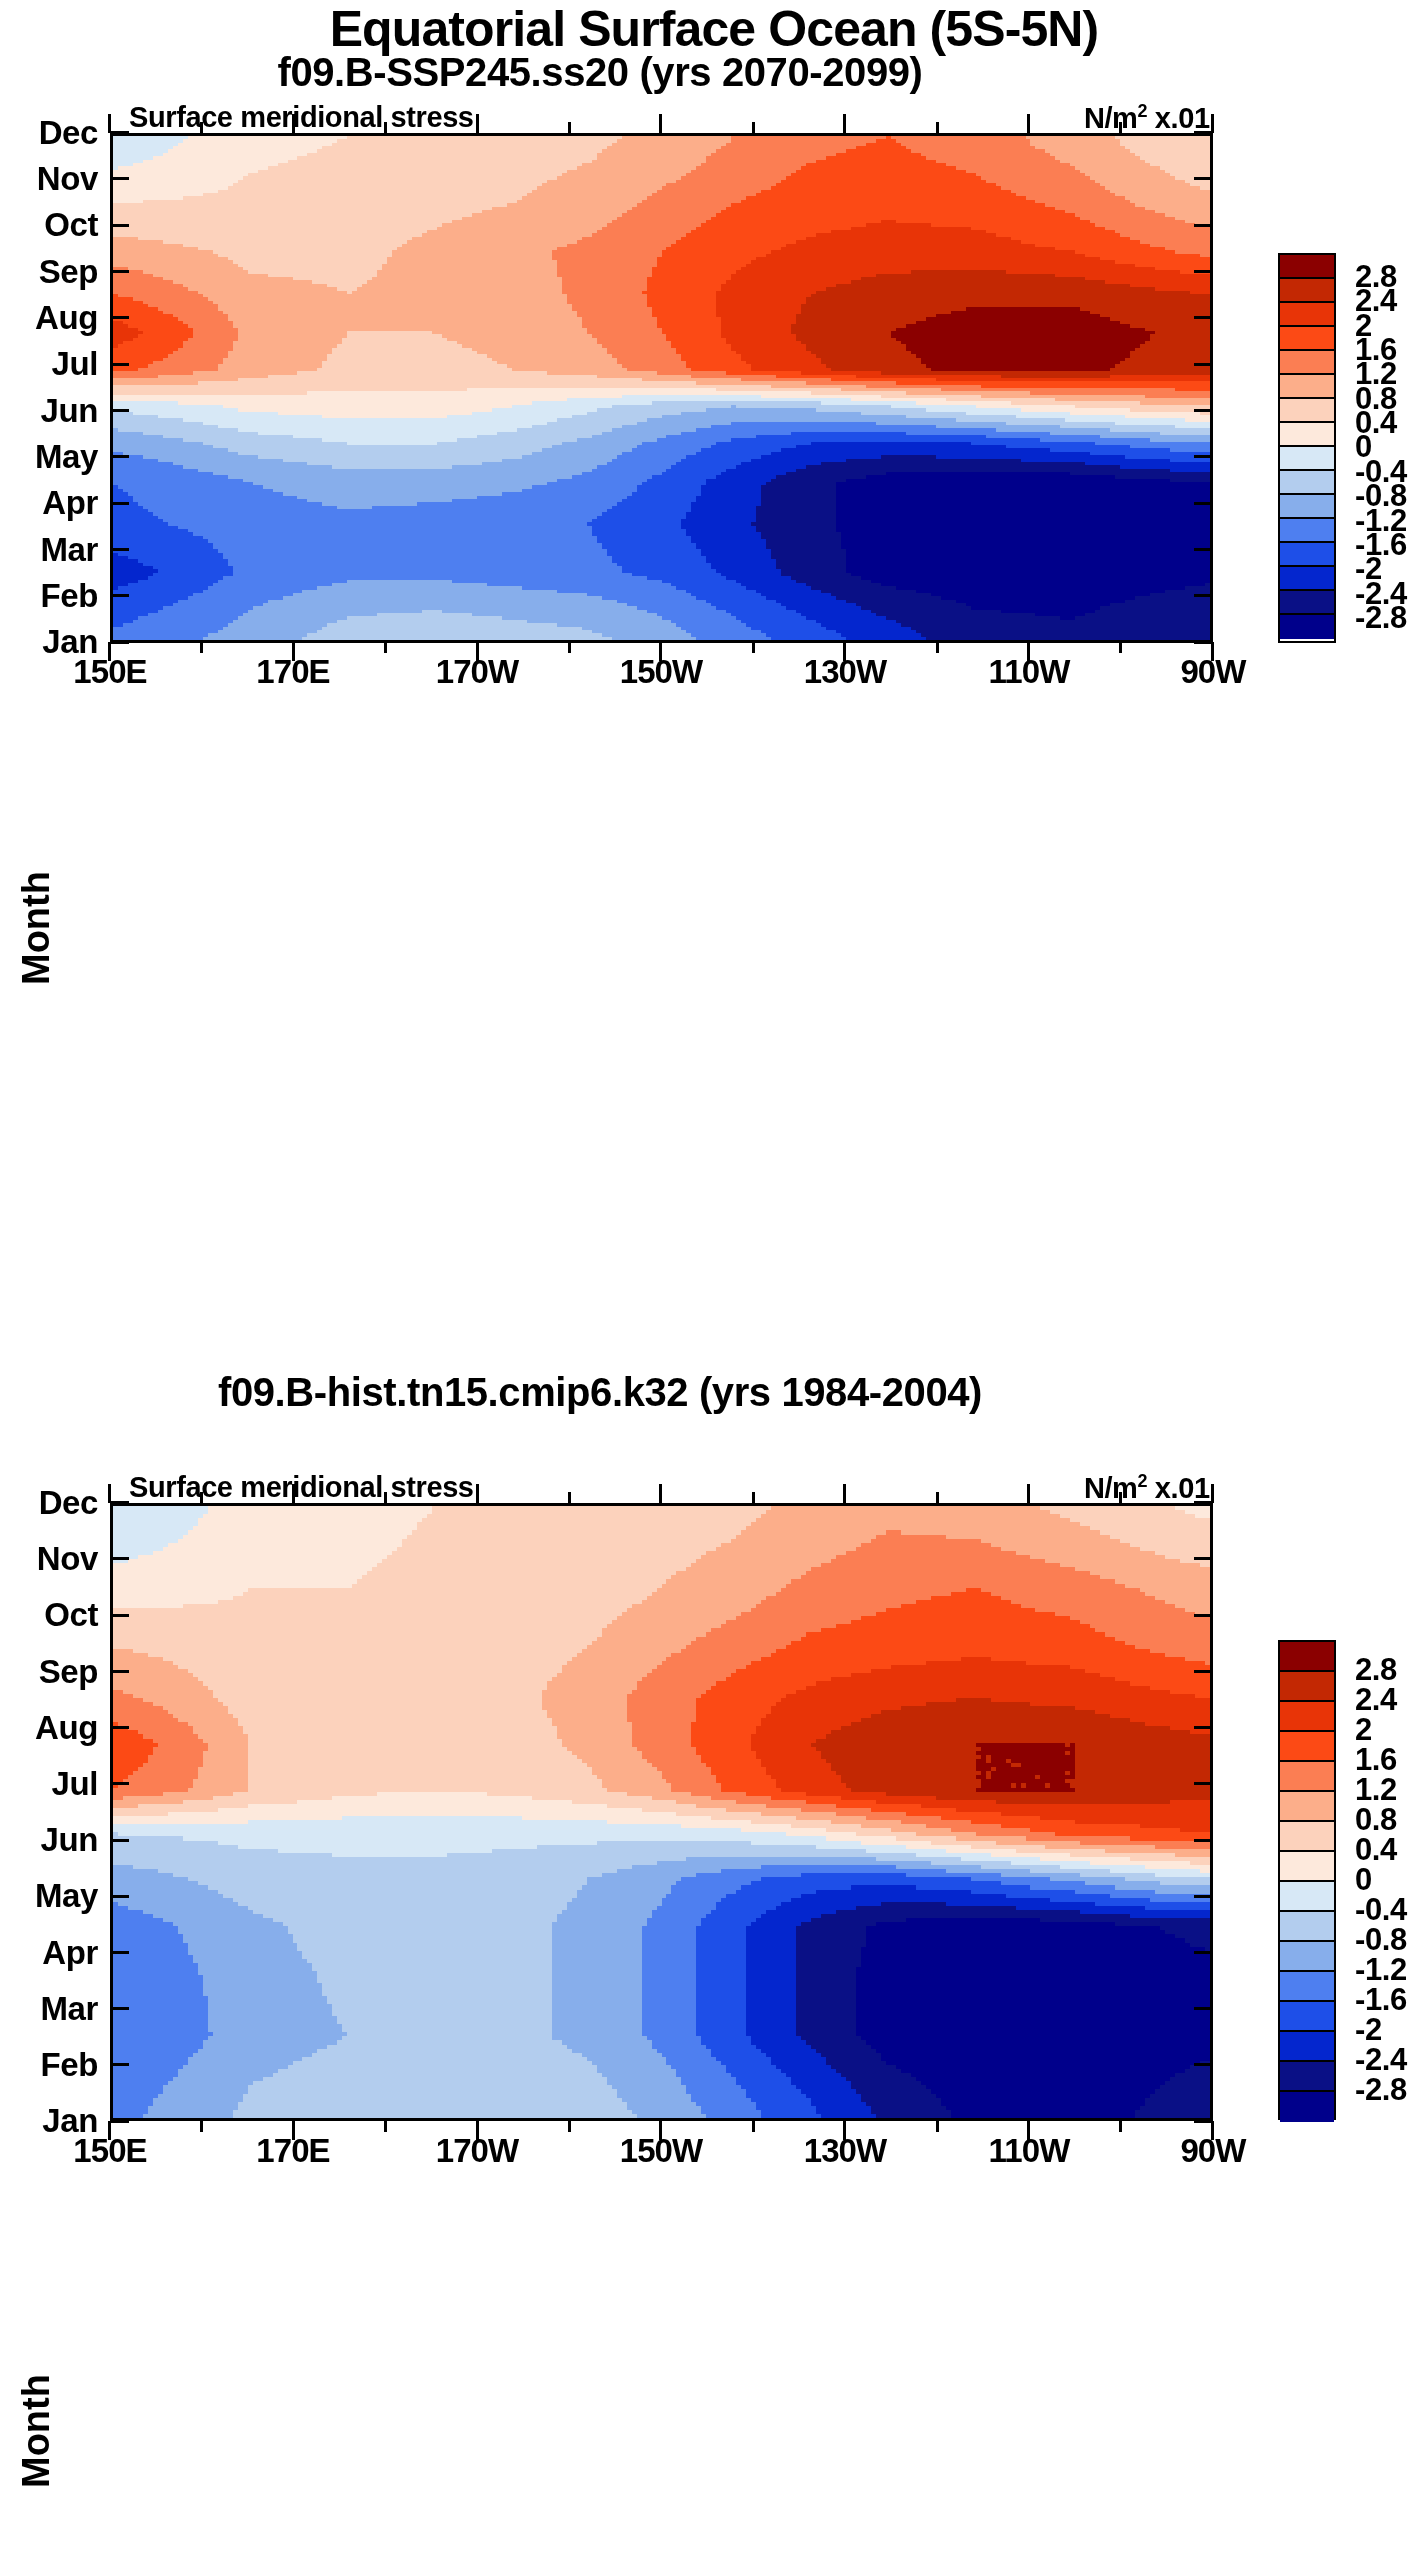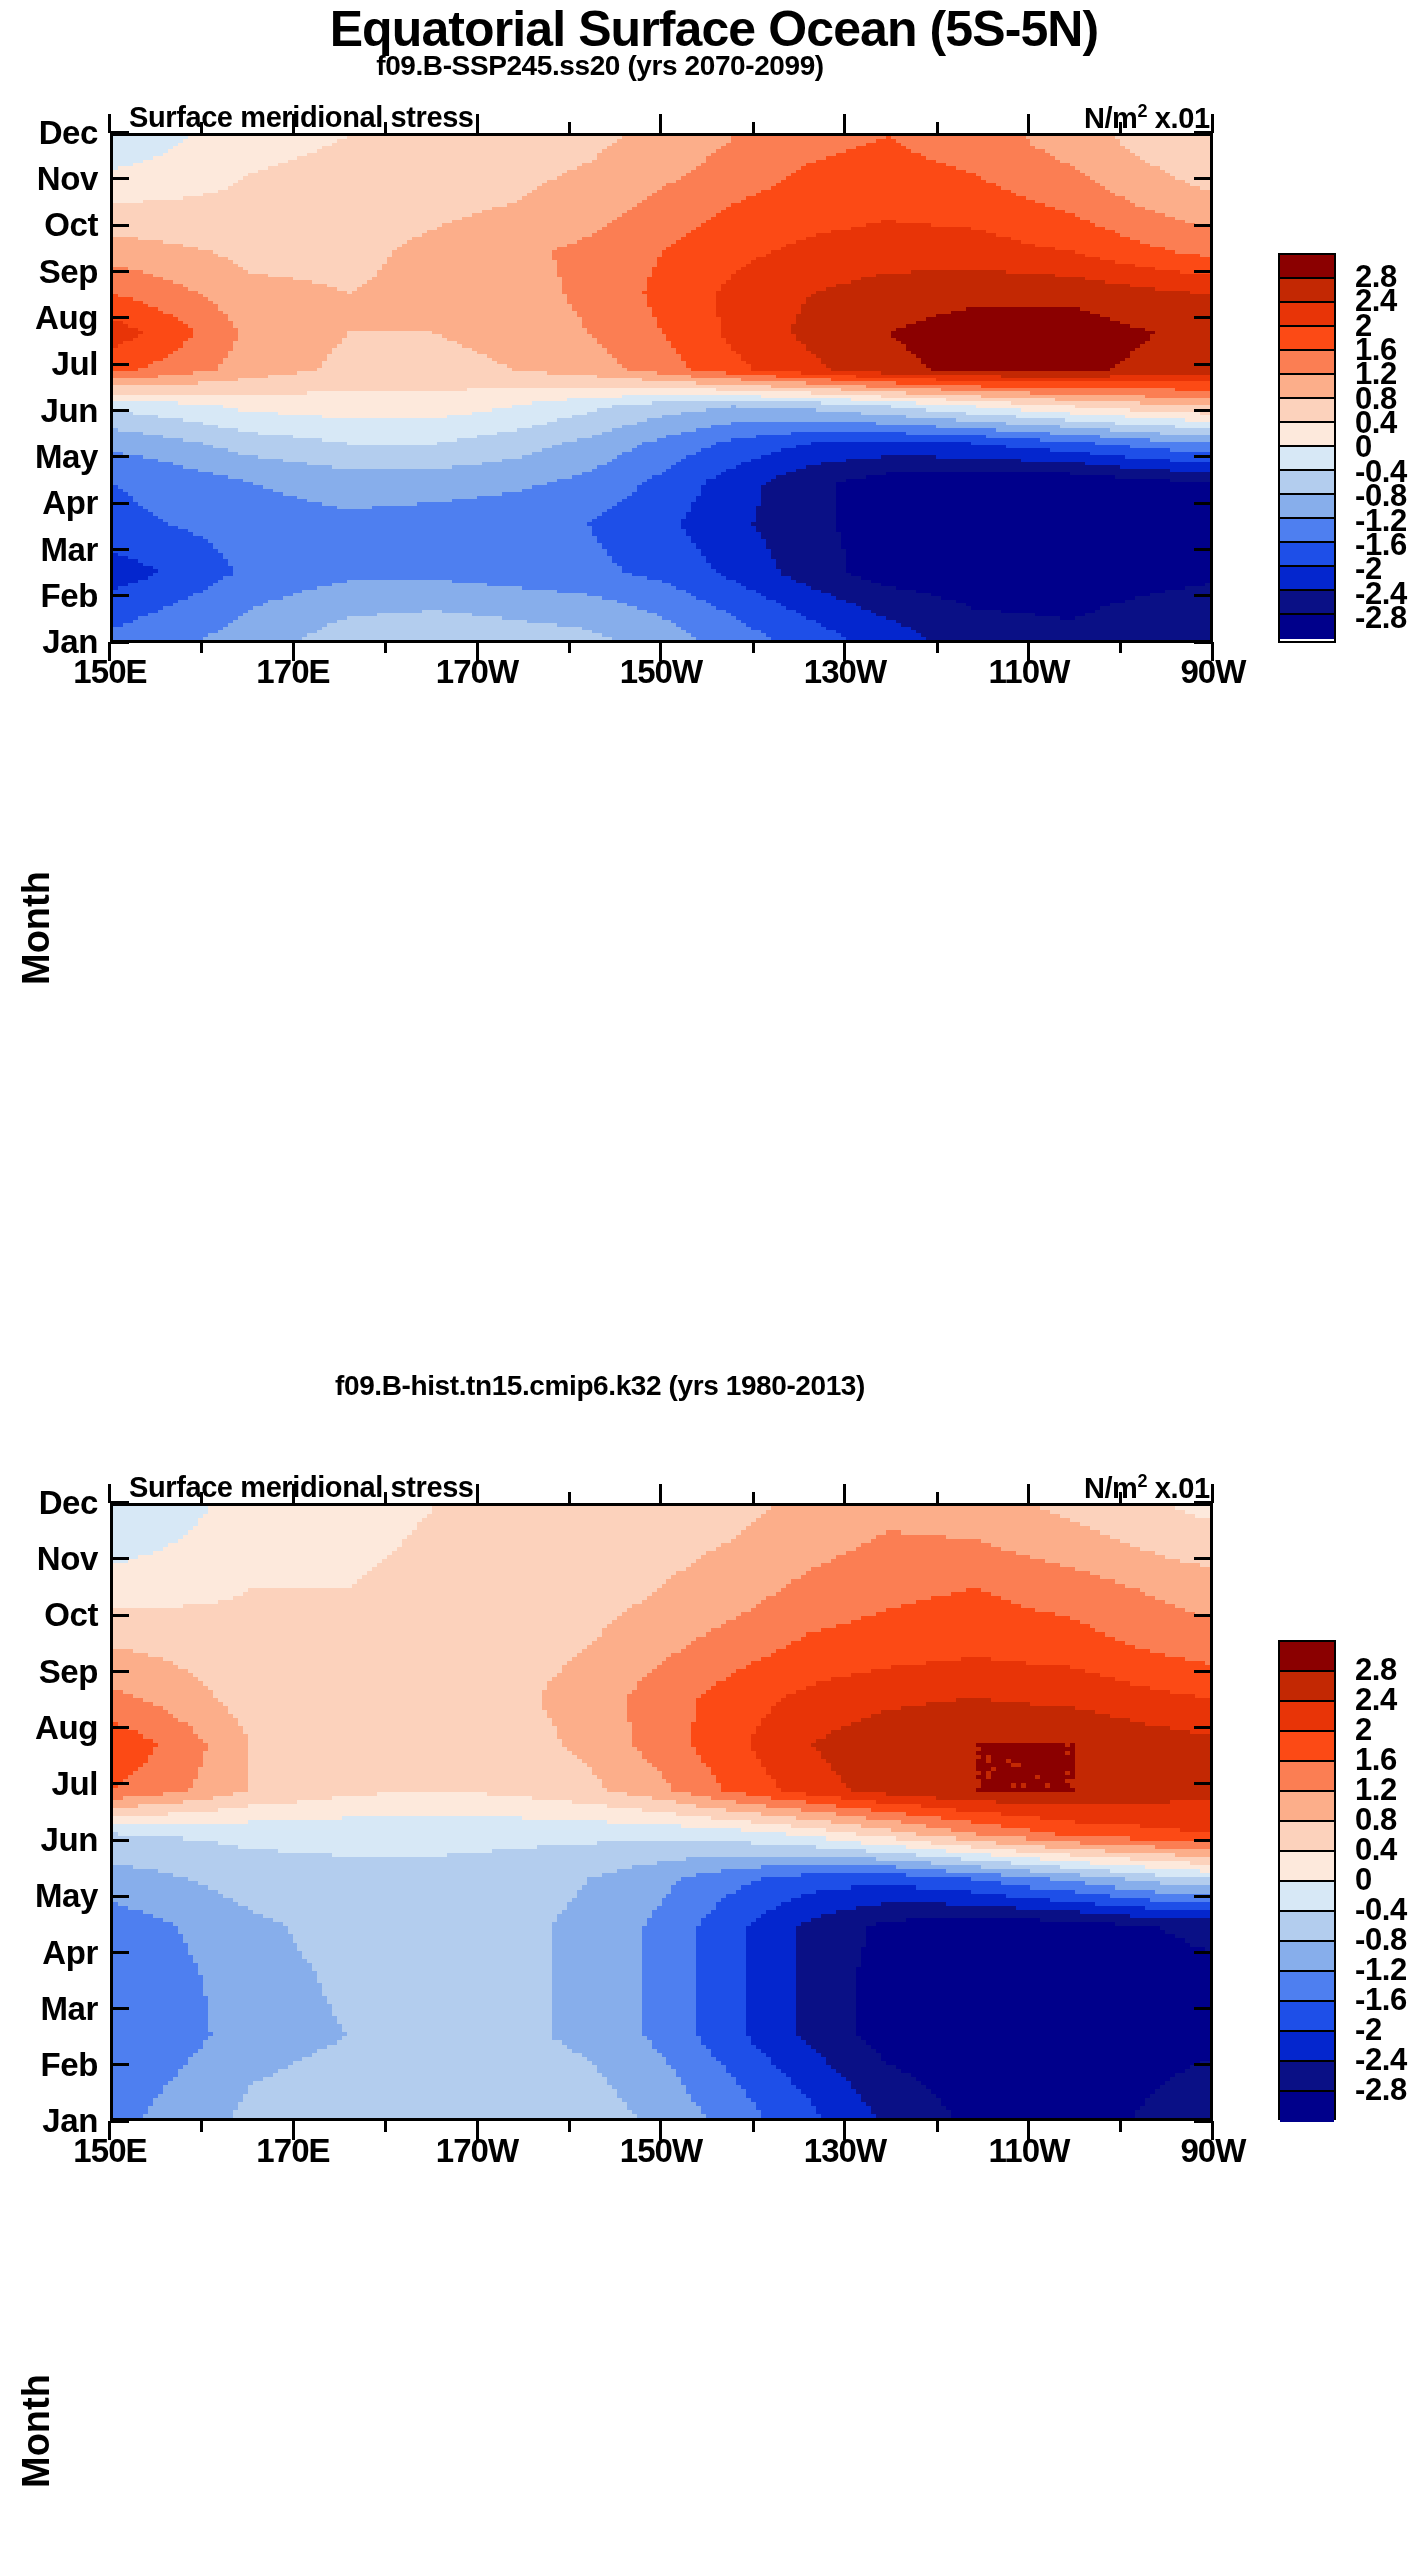--- a/index.html
+++ b/index.html
@@ -10,21 +10,21 @@
   .page{position:absolute;inset:0;}
 
   
   .main-title{
     position:absolute;left:0;top:0;width:1428px;
     text-align:center;font-size:50px;font-weight:bold;
     letter-spacing:-0.9px;color:#000;
   }
   .panel-title{
     position:absolute;width:1200px;text-align:center;
-    font-size:28px;font-weight:bold;letter-spacing:-0.4px;color:#000;
+    font-size:40px;font-weight:bold;letter-spacing:-0.4px;color:#000;
   }
 
   
   .panel{position:absolute;left:0;width:1428px;}
   .plot-head{position:absolute;left:110px;width:1103px;height:34px;}
   .head-left{position:absolute;left:19px;top:0;font-size:29px;font-weight:bold;letter-spacing:-0.4px;}
   .head-right{position:absolute;right:3.4px;top:0;font-size:29px;font-weight:bold;letter-spacing:-0.4px;white-space:nowrap;}
   .head-right sup{font-size:18px;vertical-align:super;}
 
   .frame{
@@ -1414,21 +1414,21 @@
       <div class="cbar-lab" style="left: 1355px; top: 472px;">-0.4</div>
       <div class="cbar-lab" style="left: 1355px; top: 496px;">-0.8</div>
       <div class="cbar-lab" style="left: 1355px; top: 521px;">-1.2</div>
       <div class="cbar-lab" style="left: 1355px; top: 545px;">-1.6</div>
       <div class="cbar-lab" style="left: 1355px; top: 569px;">-2</div>
       <div class="cbar-lab" style="left: 1355px; top: 594px;">-2.4</div>
       <div class="cbar-lab" style="left: 1355px; top: 618px;">-2.8</div>
     </div>
 
   <div class="panel" id="panel2">
-    <div class="panel-title" id="p2title" style="top: 1370px;">f09.B-hist.tn15.cmip6.k32 (yrs 1980-2013)</div>
+    <div class="panel-title" id="p2title" style="top: 1370px;">f09.B-hist.tn15.cmip6.k32 (yrs 1984-2004)</div>
     <div class="plot-head" id="p2head" style="top: 1471px;">
       <span class="head-left">Surface meridional stress</span>
       <span class="head-right"><span>N/m</span><sup>2</sup><span> x.01</span></span>
     </div>
     <div class="frame" id="p2frame" style="top: 1503px; height: 618px;">
       <div class="canvas" id="p2canvas">
           <svg viewBox="0 0 220 150" preserveAspectRatio="none" shape-rendering="crispEdges">
             <rect x="0" y="0" width="19.02" height="1.02" fill="#D7E8F6"></rect>
             <rect x="19" y="0" width="45.02" height="1.02" fill="#FDE9DC"></rect>
             <rect x="64" y="0" width="68.02" height="1.02" fill="#FCD2BC"></rect>

